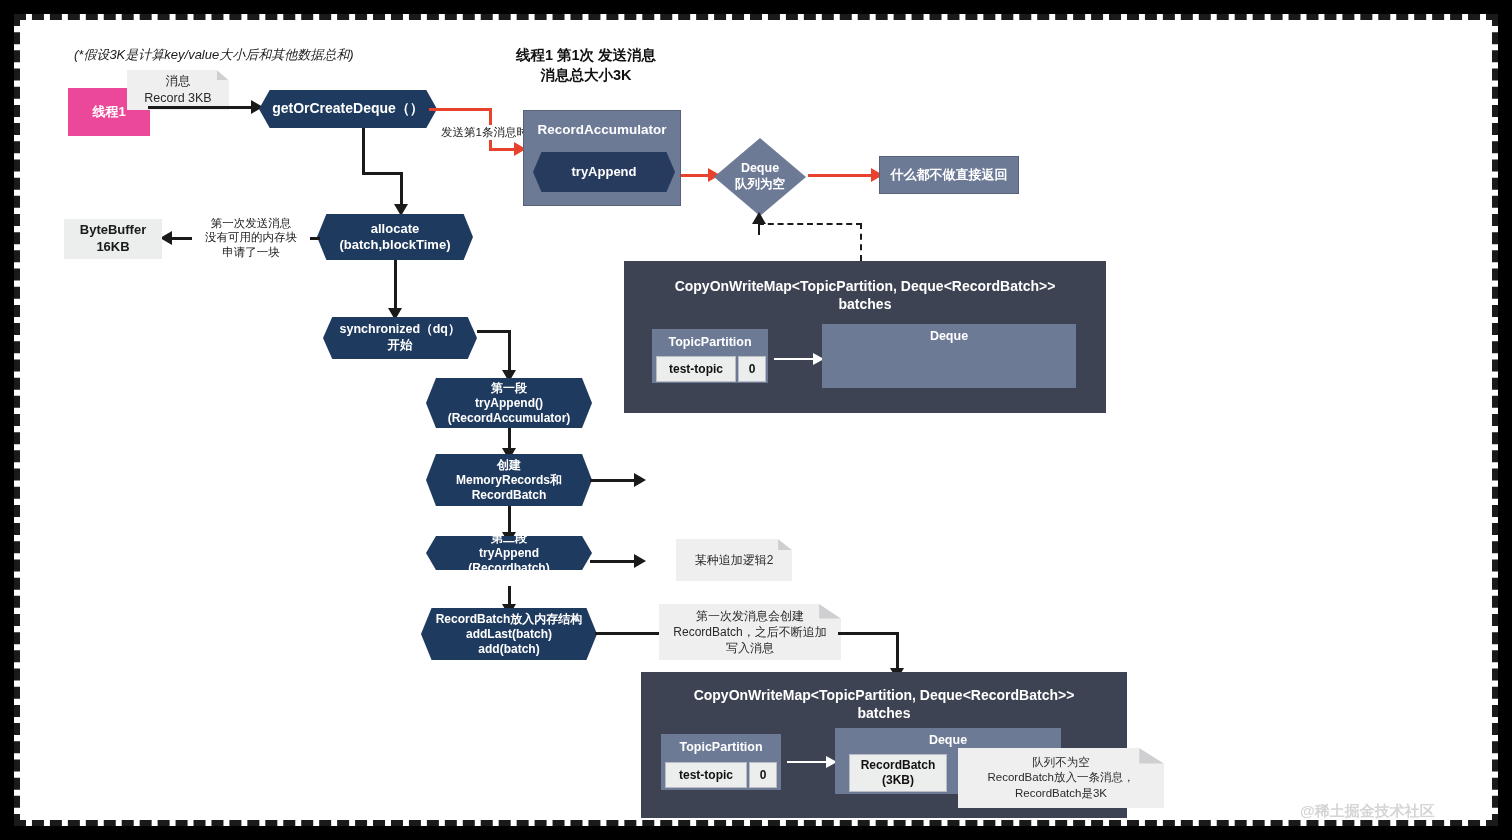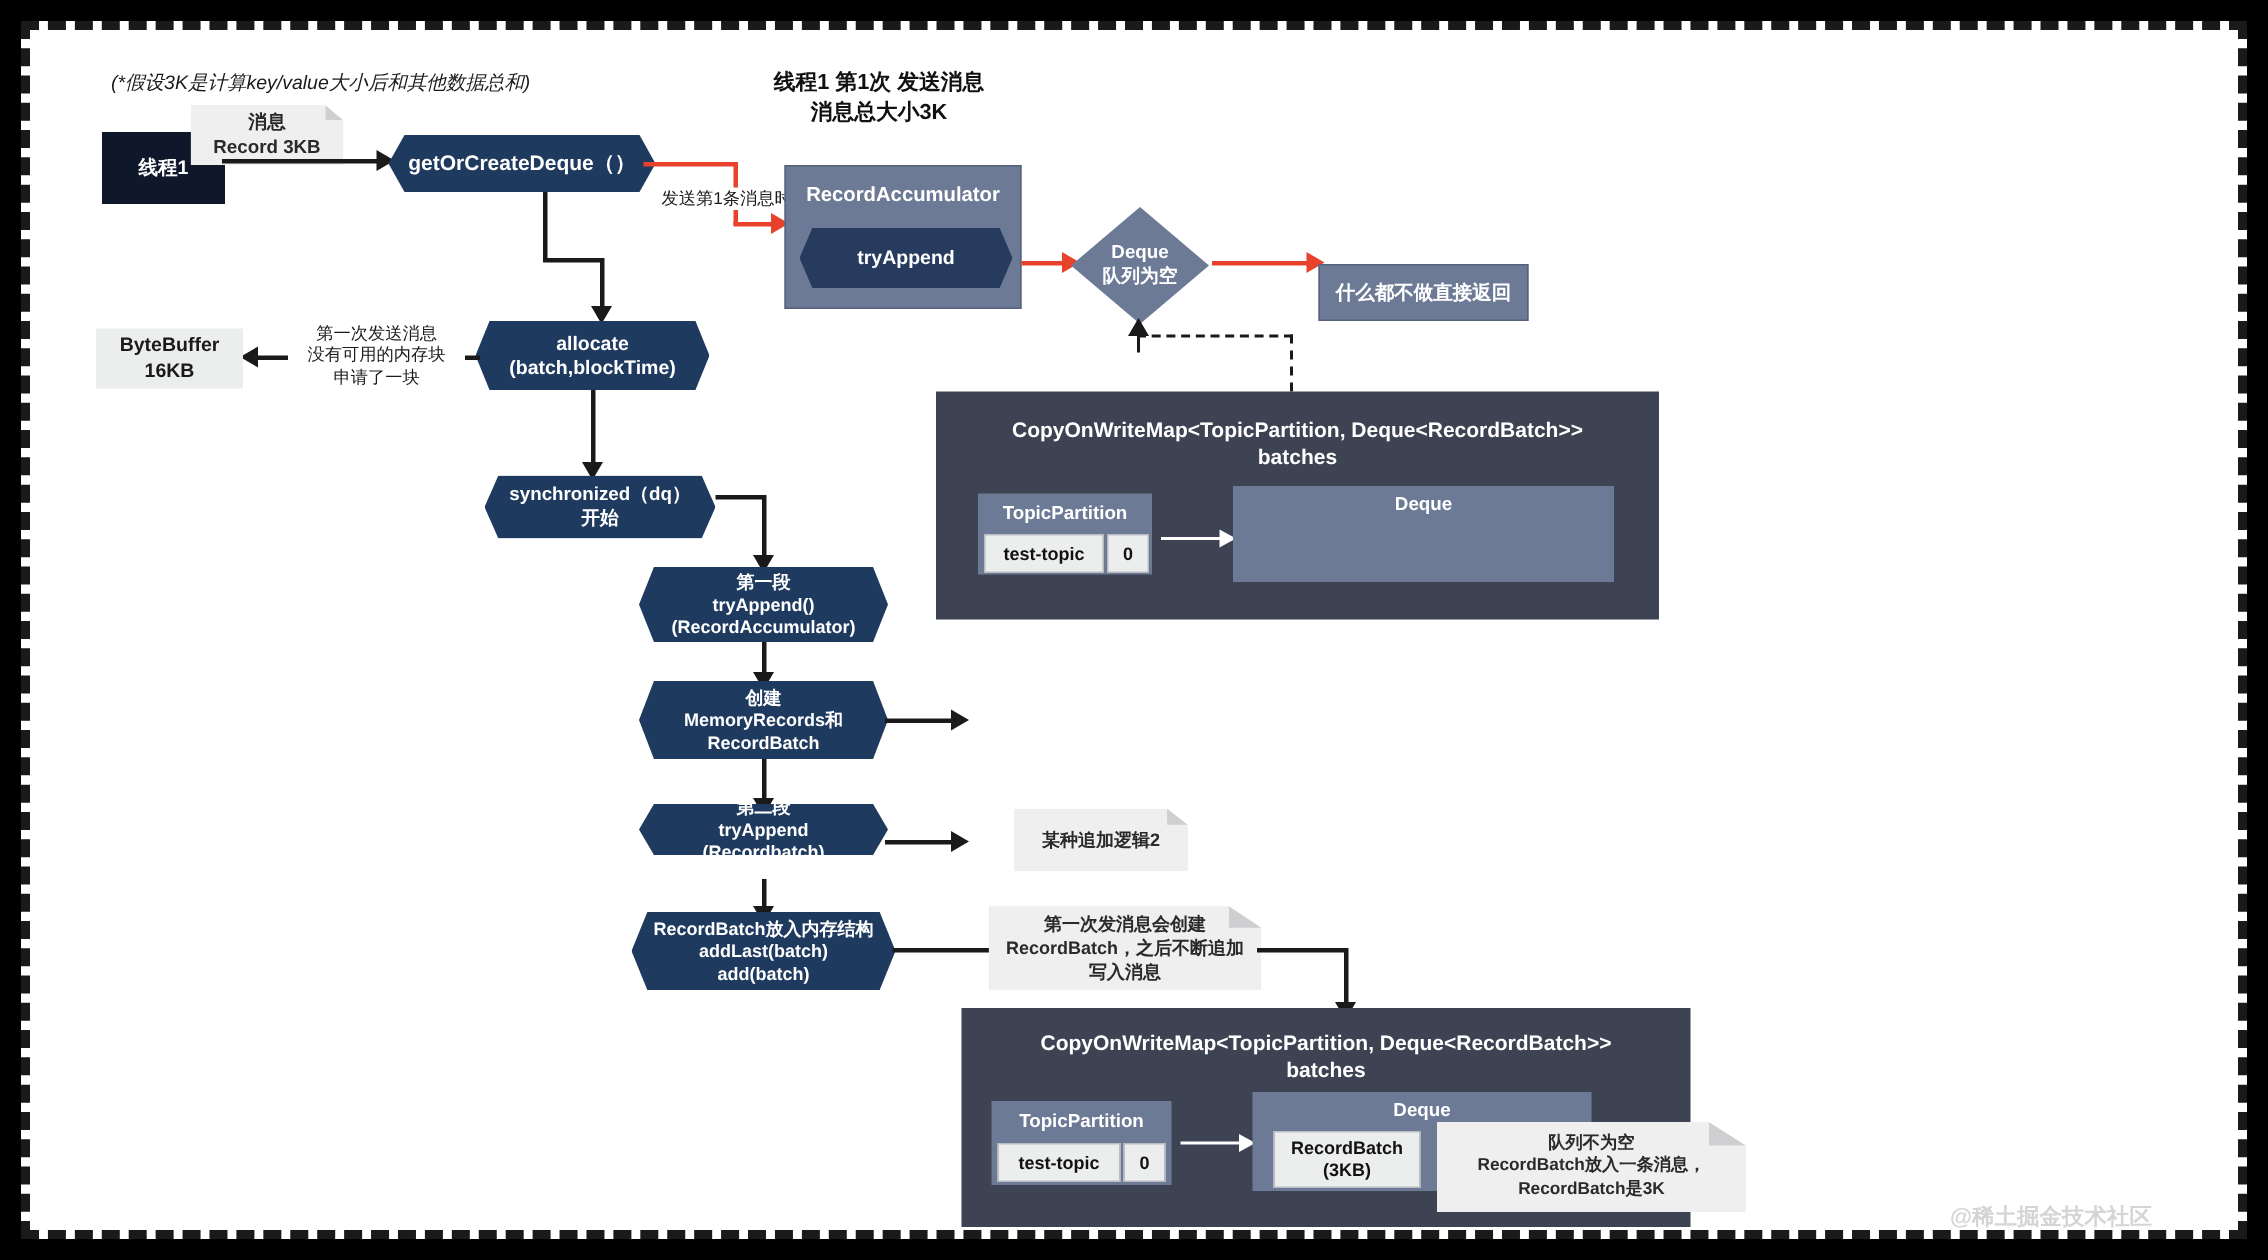--- a/index.html
+++ b/index.html
@@ -54,21 +54,21 @@
     color: #ffffff;
     font-weight: bold;
     display: flex;
     align-items: center;
     justify-content: center;
     text-align: center;
     border: 1px solid #56617a;
     line-height: 1.3;
   }
   .rect-orange {
-    background: #0f172a;
+    background: #ec4899;
     color: #ffffff;
     font-weight: bold;
     display: flex;
     align-items: center;
     justify-content: center;
     text-align: center;
   }
   .rect-lite {
     background: #eceded;
     color: #1a1a1a;
@@ -94,21 +94,20 @@
   .note {
     background: #efeff0;
     color: #2a2a2a;
     display: flex;
     align-items: center;
     justify-content: center;
     text-align: center;
     line-height: 1.35;
     clip-path: polygon(0% 0%, 88% 0%, 100% 26%, 100% 100%, 0% 100%);
     position: absolute;
-    font-weight: bold;
   }
   .note .fold {
     position: absolute;
     right: 0; top: 0;
     width: 12%; height: 26%;
     background: #cfcfd1;
     clip-path: polygon(0% 0%, 100% 100%, 0% 100%);
   }
   .note-txt { position: relative; z-index: 2; padding: 2px 6px; }
 
@@ -239,21 +238,21 @@
 
     <div class="ln-red" style="left:661px; top:154px; width:32px; height:2.5px;"></div>
     <div class="arrow ar-r-red" style="left:688px; top:148px;"></div>
 
     <div class="abs diamond" style="left:694px; top:118px; width:92px; height:78px; font-size:12.5px; white-space:pre-line;">Deque
 队列为空</div>
 
     <div class="ln-red" style="left:788px; top:154px; width:68px; height:2.5px;"></div>
     <div class="arrow ar-r-red" style="left:851px; top:148px;"></div>
 
-    <div class="abs rect-gray" style="left:859px; top:136px; width:140px; height:38px; font-size:13px;margin-top:20px;">什么都不做直接返回</div>
+    <div class="abs rect-gray" style="left:859px; top:136px; width:140px; height:38px; font-size:13px;">什么都不做直接返回</div>
 
     <div class="dash-v" style="left:840px; top:203px; height:38px;"></div>
     <div class="dash-h" style="left:738px; top:203px; width:104px;"></div>
     <div class="dash-v" style="left:738px; top:203px; height:12px;"></div>
     <div class="arrow ar-u" style="left:732px; top:192px;"></div>
 
     <div class="ln" style="left:342px; top:108px; width:2.5px; height:46px;"></div>
     <div class="ln" style="left:342px; top:152px; width:40px; height:2.5px;"></div>
     <div class="ln" style="left:380px; top:152px; width:2.5px; height:34px;"></div>
     <div class="arrow ar-d" style="left:374px; top:184px;"></div>

